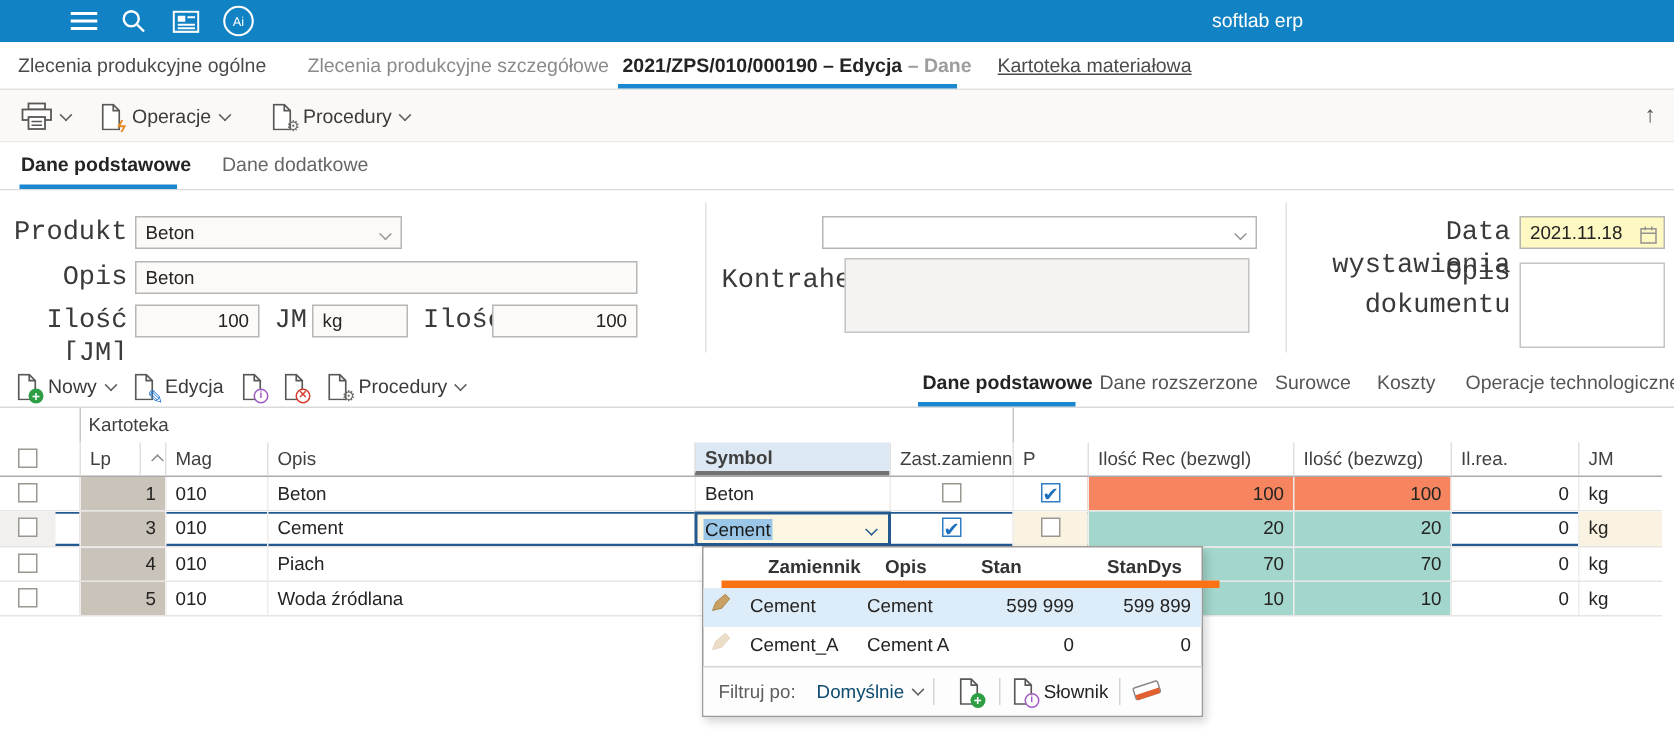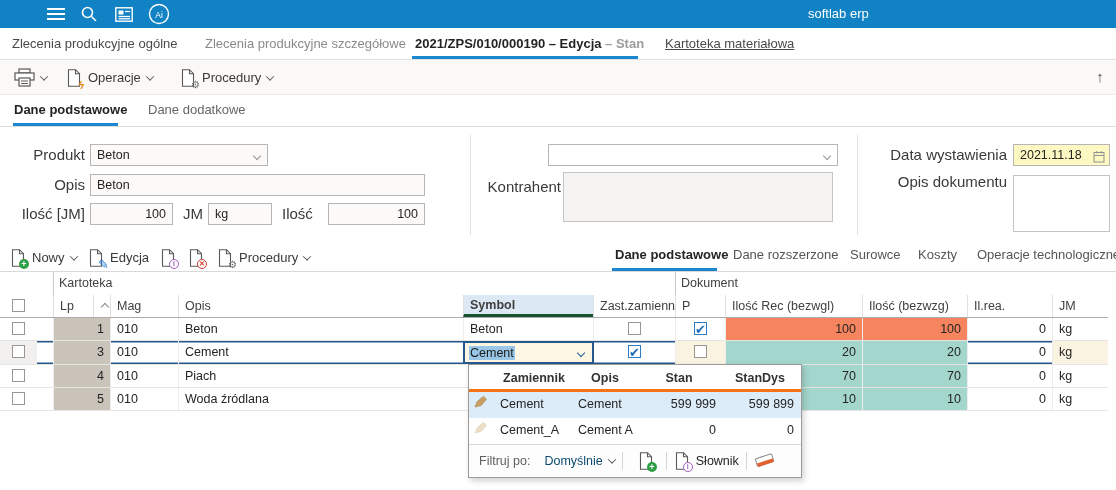--- a/index.html
+++ b/index.html
@@ -27,21 +27,21 @@
   .scrolltop { position:absolute; left:1088px; top:5px; width:24px; height:24px; text-align:center; line-height:24px; color:#555; font-size:15px; cursor:pointer; }
 
   
   .subtabs { position:absolute; left:0; top:95px; width:1116px; height:32px; background:#fff; border-bottom:1px solid #dcdada; }
   .stab { position:absolute; top:0; height:31px; line-height:30px; font-size:13px; color:#666; cursor:pointer; }
   .stab.active { font-weight:bold; color:#252423; }
   .stab-underline { position:absolute; left:13px; top:28px; width:105px; height:3px; background:#1b87d0; }
 
   
   .form { position:absolute; left:0; top:127px; width:1116px; height:113px; background:#fff; }
-  .flabel { position:absolute; font-size:15px; color:#3b3a39; text-align:right; line-height:22px; }
+  .flabel { position:absolute; font-size:18px; color:#3b3a39; text-align:right; line-height:22px;font-family:Liberation Mono, monospace; }
   .finput { position:absolute; height:22px; border:1px solid #b8b6b4; background:#fbfaf9; font-size:12.5px; line-height:20px; padding:0 6px; color:#252423; }
   .finput.num { text-align:right; }
   .fchev { position:absolute; top:8px; width:6px; height:6px; border-right:1.3px solid #979593; border-bottom:1.3px solid #979593; transform:rotate(45deg); }
   .ftextarea { position:absolute; border:1px solid #c6c4c2; }
   .vdivider { position:absolute; top:8px; width:1px; height:100px; background:#e3e1df; }
 
   
   .toolbar2 { position:absolute; left:0; top:240px; width:1116px; height:32px; background:#fff; border-bottom:1px solid #d9d9d9; }
   .gtab { position:absolute; top:0; height:31px; line-height:30px; font-size:13px; color:#555; white-space:nowrap; cursor:pointer; }
   .gtab.active { font-weight:bold; color:#252423; }
@@ -76,36 +76,36 @@
   .selrow { box-shadow:inset 0 0 0 1.5px #24598f; z-index:3; }
 
   
   .c-sel{left:0;width:37px} .c-lp{left:53px;width:57px}
   .c-sort{left:93px;width:17px} .c-mag{left:110px;width:68px} .c-opis{left:178px;width:285px}
   .c-sym{left:463px;width:130px} .c-zast{left:593px;width:82px} .c-p{left:675px;width:50px}
   .c-rec{left:725px;width:137px} .c-bez{left:862px;width:105px} .c-rea{left:967px;width:85px}
   .c-jm{left:1052px;width:56px}
 
   .groupline { position:absolute; top:0; width:1px; height:46px; background:#c9c7c5; }
-  .symhead { background:#dce8f3; font-weight:bold; border-bottom:3px solid #14532d; line-height:20px; }
+  .symhead { background:#dce8f3; font-weight:bold; border-bottom:3px solid #737373; line-height:20px; }
 
   .cb { position:relative; width:13px; height:13px; border:1px solid #99978f; background:#fff; margin:4px auto 0 auto; }
   .cb.checked { border-color:#2f7cc2; }
   .cb.checked::after { content:"✔"; position:absolute; left:0px; top:-4px; font-size:13px; color:#1b6fbd; }
 
   .sortup { display:inline-block; width:6px; height:6px; border-left:1.3px solid #8a8886; border-top:1.3px solid #8a8886; transform:rotate(45deg); margin-left:2px; }
 
   
   .editor { position:absolute; left:463px; top:0; width:131px; height:23px; border:2px solid #24598f; background:#fdf6e3; z-index:5; display:flex; align-items:center; padding:0 4px; cursor:text; }
   .editor .sel-text { background:#9ac7e8; font-size:12.5px; color:#1b1a19; padding:0 1px; }
   .editor .echev { margin-left:auto; width:6px; height:6px; border-right:1.5px solid #24598f; border-bottom:1.5px solid #24598f; transform:rotate(45deg); margin-right:4px; }
 
   
   .dd { position:absolute; left:468px; top:364px; width:334px; height:114px; background:#fff; border:1px solid #9d9b99; box-shadow:2px 3px 6px rgba(0,0,0,.18); z-index:10; }
-  .dd-head { position:absolute; left:0; top:0; width:100%; height:27px; border-bottom:3px solid #f97316;text-align:center; }
+  .dd-head { position:absolute; left:12px; top:0; width:100%; height:27px; border-bottom:5px solid #f97316; }
   .dd-cell { position:absolute; top:0; height:100%; font-size:12.5px; line-height:26px; padding:0 5px; white-space:nowrap; overflow:hidden; }
   .dd-head .dd-cell { font-weight:bold; color:#333; }
   .dd-row { position:absolute; left:0; width:100%; height:26px; cursor:pointer; }
   .dd-row.sel { background:#dcecf8; }
   .dd-row .dd-cell { line-height:25px; color:#252423; }
   .d-ic{left:0;width:26px} .d-zam{left:26px;width:78px} .d-opis{left:104px;width:64px}
   .d-stan{left:168px;width:84px} .d-sdys{left:252px;width:78px}
   .dd-foot { position:absolute; left:0; bottom:0; width:100%; height:33px; border-top:1px solid #d6d4d2; background:#fdfdfd; display:flex; align-items:center; font-size:12.5px; color:#555; }
   .vsep { width:1px; height:18px; background:#d8d6d4; margin:0 7px; }
   .pencil { display:inline-block; }
@@ -147,21 +147,21 @@
           <circle cx="11" cy="11" r="9.5" fill="none" stroke="#fff" stroke-width="1.4"></circle>
           <text x="11" y="14.5" text-anchor="middle" font-size="8.5" fill="#fff" font-family="Liberation Sans, sans-serif">Ai</text>
         </svg>
     </div>
     <div class="brand">softlab erp</div>
   </div>
 
   <div class="maintabs">
     <div class="mtab" style="left:12px;width:175px;">Zlecenia produkcyjne ogólne</div>
     <div class="mtab dim" style="left:205px;width:206px;">Zlecenia produkcyjne szczegółowe</div>
-    <div class="mtab active" style="left:415px;width:234px;"><span>2021/ZPS/010/000190 – Edycja</span><span class="suffix"> – Stan</span></div>
+    <div class="mtab active" style="left:415px;width:234px;"><span>2021/ZPS/010/000190 – Edycja</span><span class="suffix"> – Dane</span></div>
     <div class="mtab" style="left:665px;width:150px;text-decoration:underline;">Kartoteka materiałowa</div>
     <div class="mtab-underline"></div>
   </div>
 
   <div class="toolbar1">
     <div class="titem" style="left:14px;">
       <svg width="21" height="19" viewBox="0 0 21 19">
           <rect x="5" y="1" width="11" height="4" fill="#fff" stroke="#5a5856" stroke-width="1.2"></rect>
           <rect x="1" y="5" width="19" height="7" fill="#fff" stroke="#5a5856" stroke-width="1.2"></rect>
           <rect x="5" y="10" width="11" height="8" fill="#fff" stroke="#5a5856" stroke-width="1.2"></rect>
@@ -297,21 +297,20 @@
     <div class="gtab" style="left:977px;width:139px;overflow:hidden;">Operacje technologiczne</div>
     <div class="gtab-underline"></div>
   </div>
 
   <div class="grid">
 
     <div class="ghead-groups">
       <div class="groupline" style="left:53px;"></div>
       <div class="groupline" style="left:675px;"></div>
       <div class="gcell" style="left:53px;width:200px;">Kartoteka</div>
-      <div class="gcell" style="left:675px;width:200px;">Dokument</div>
     </div>
 
     <div class="ghead-cols">
       <div class="gcell c-sel">
           <div class="cb"></div>
         </div>
       <div class="gcell hcell c-lp">Lp</div>
       <div class="gcell hcell c-sort"><span class="sortup"></span></div>
       <div class="gcell hcell c-mag">Mag</div>
       <div class="gcell hcell c-opis">Opis</div>

